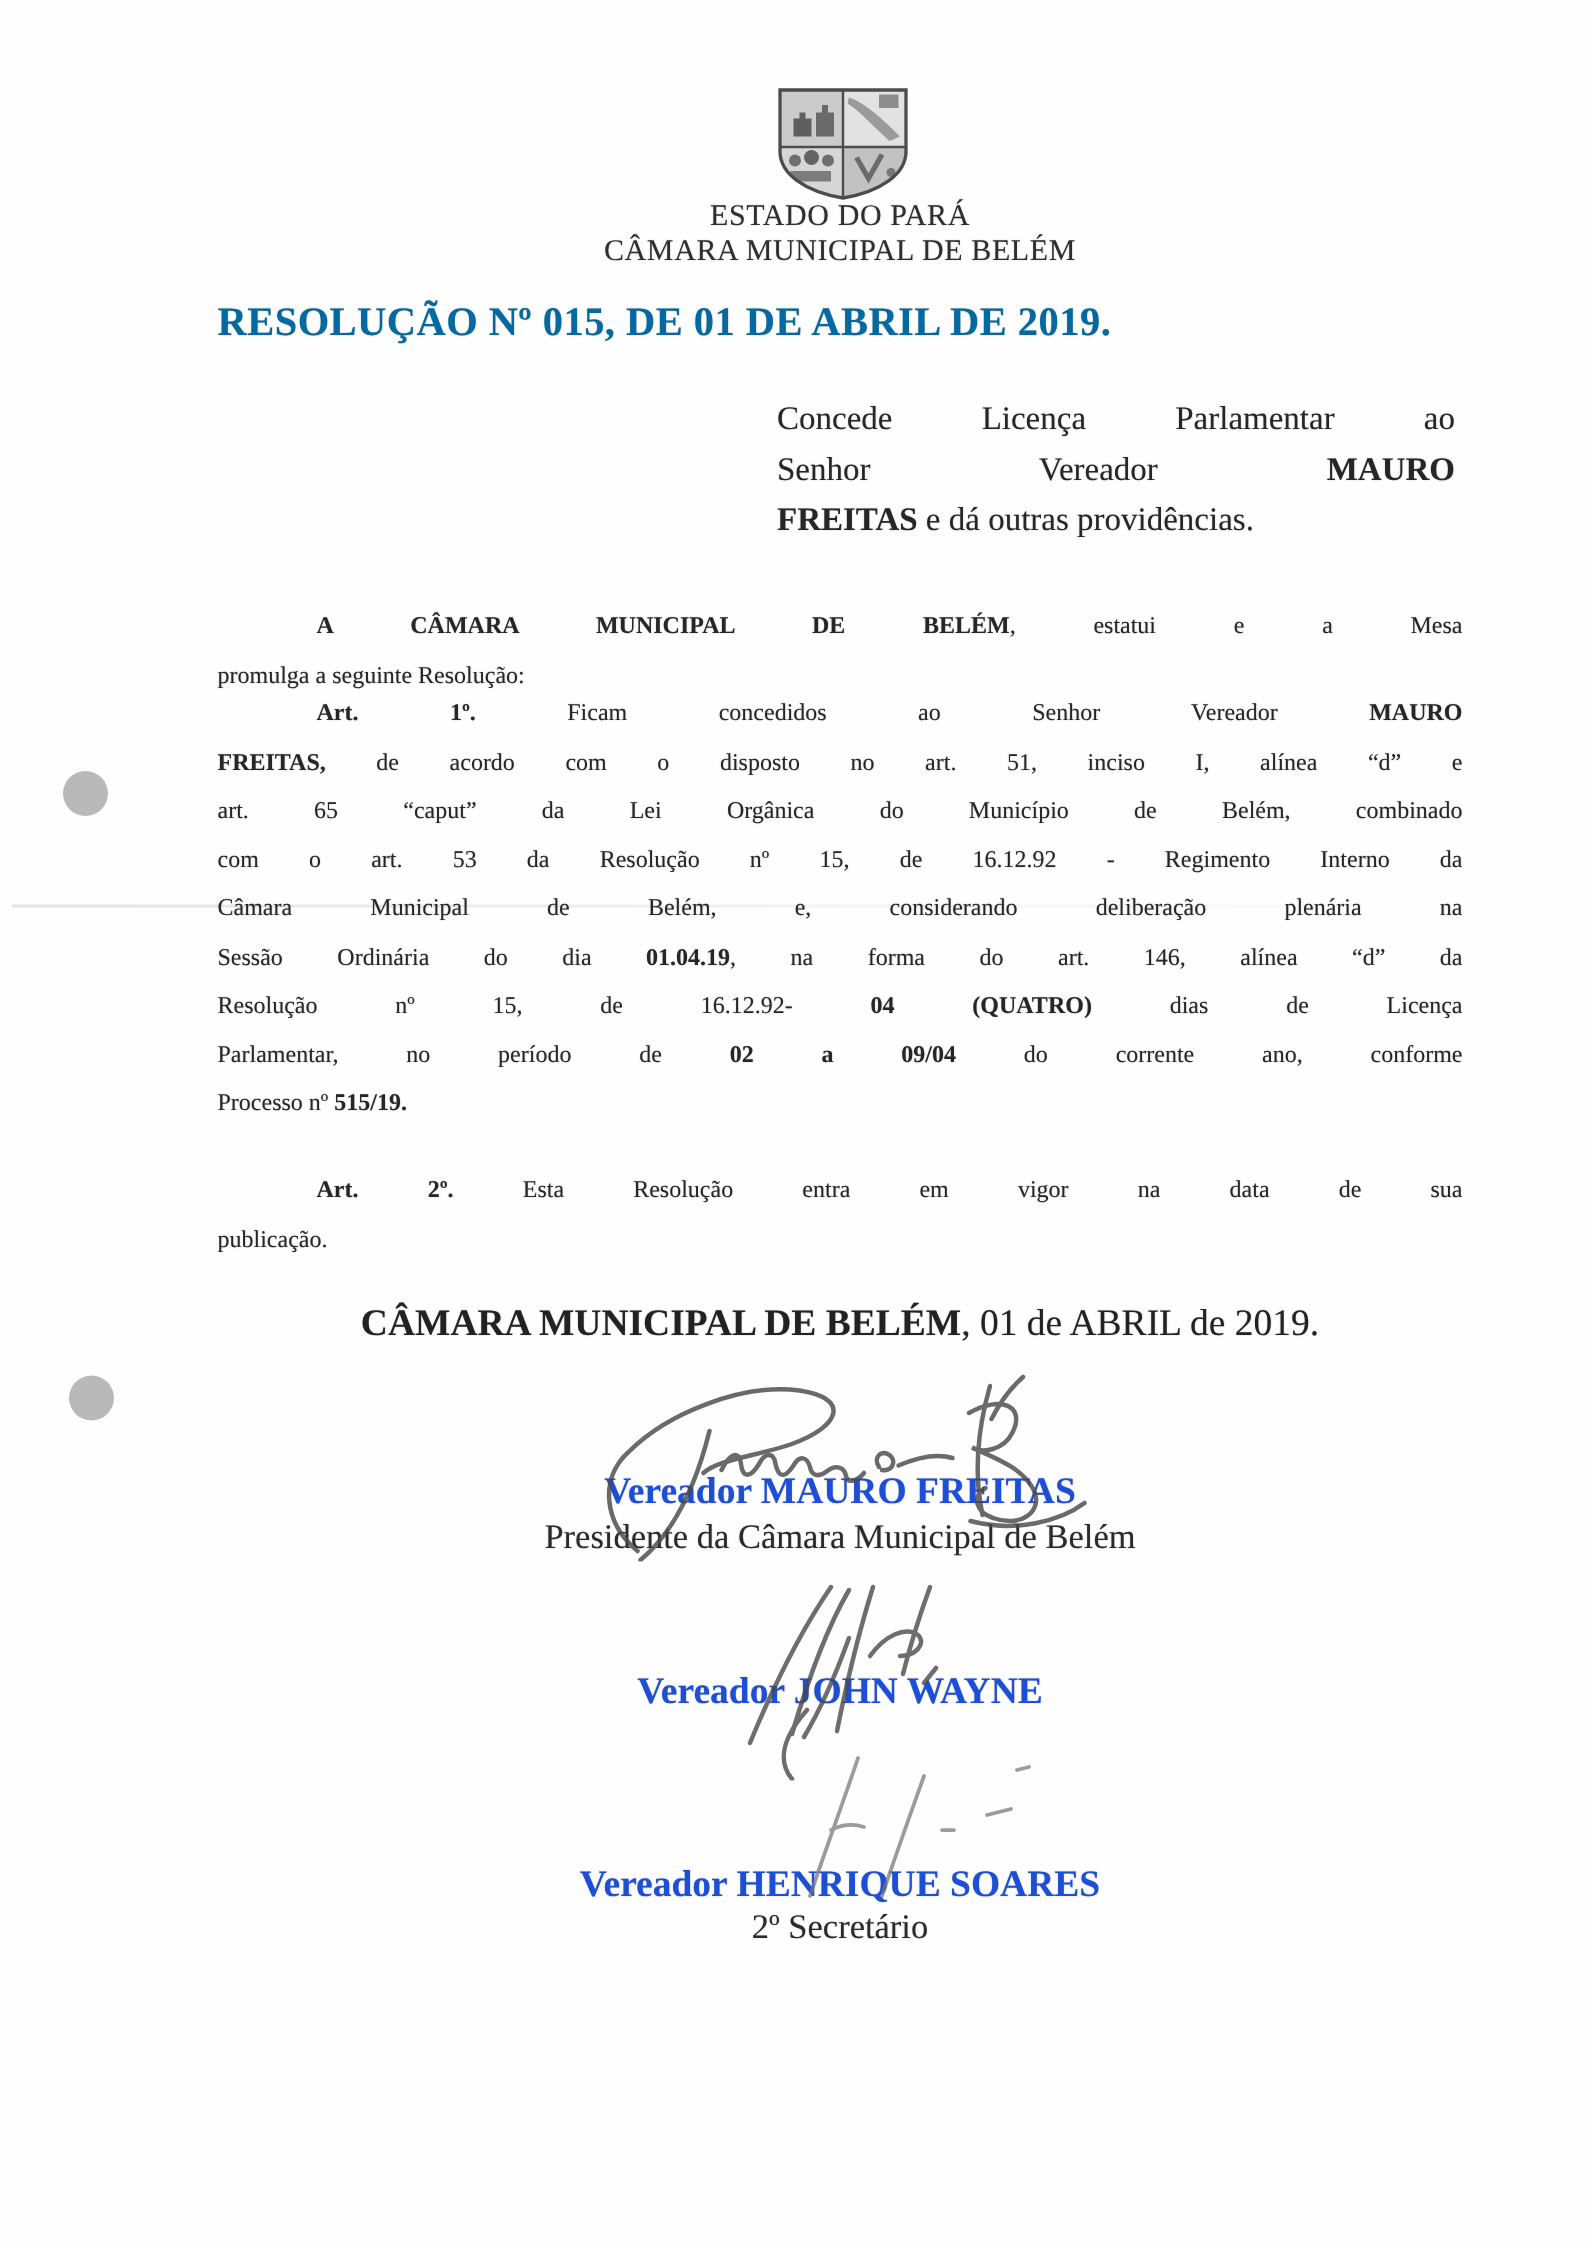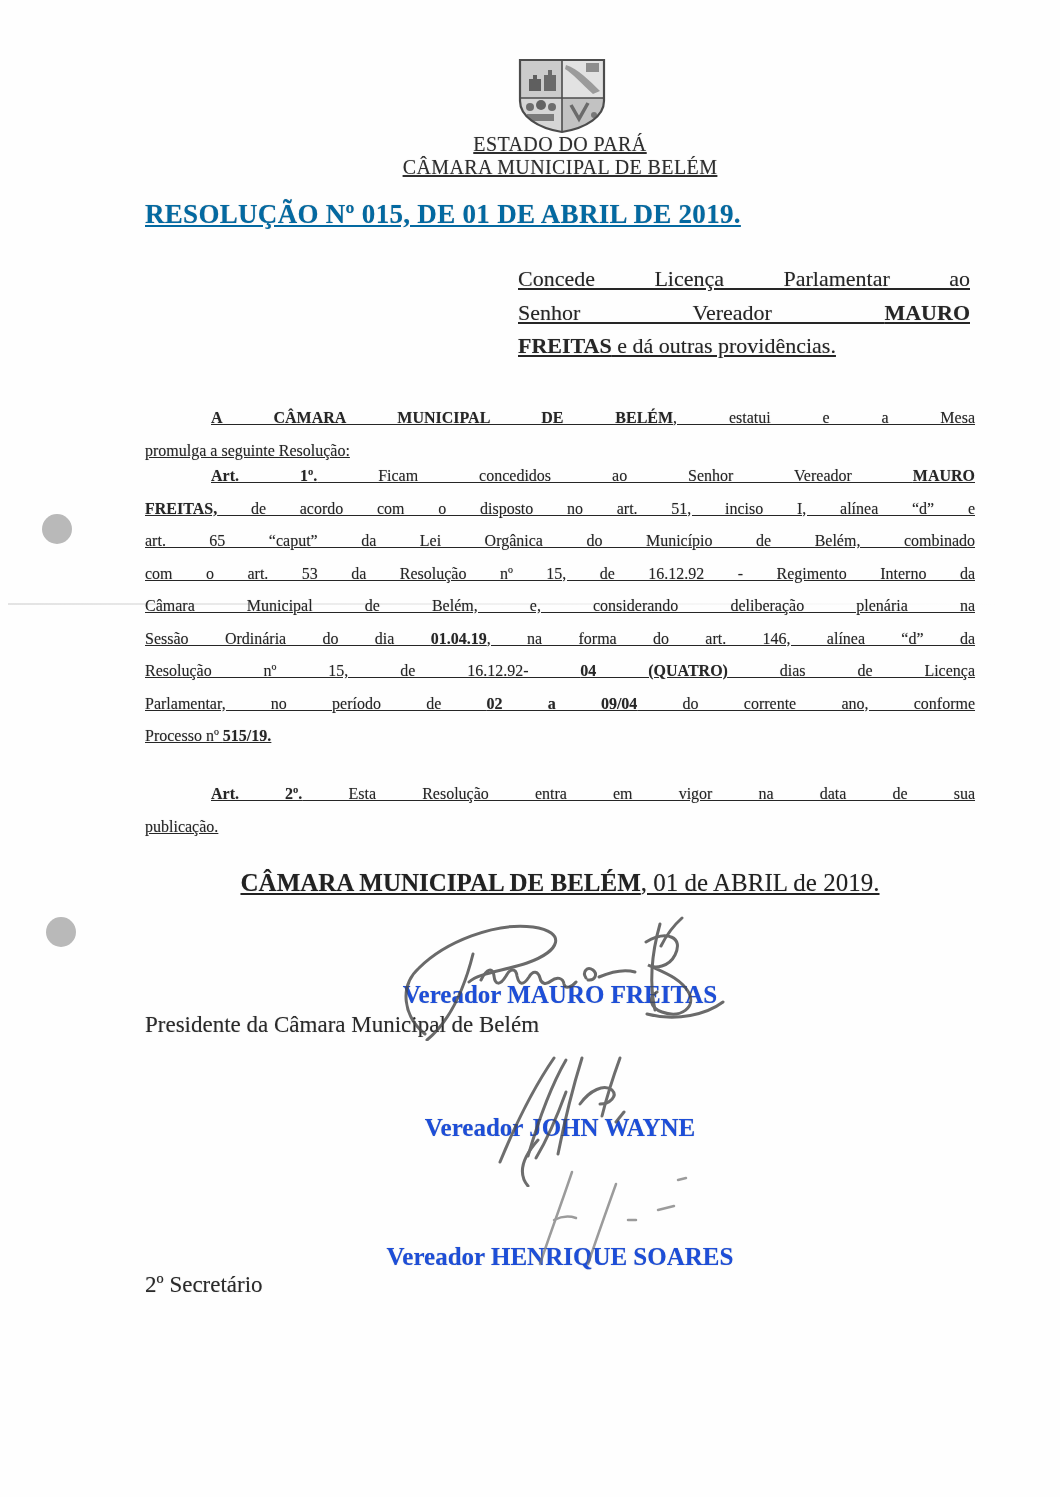--- a/index.html
+++ b/index.html
@@ -1,21 +1,21 @@
 <!DOCTYPE html>
 <html><head>
 <meta charset="utf-8">
 <style>
   html,body{margin:0;padding:0;background:#ffffff;}
   .page{
     position:relative;width:1060px;height:1497px;background:#fefefe;overflow:hidden;
     font-family:"Liberation Serif","DejaVu Serif",serif;color:#262626;
     text-shadow:0 0 1px rgba(45,45,45,.35);
   }
-  .abs{position:absolute;text-decoration:underline;}
+  .abs{position:absolute;}
   
   .punch{position:absolute;border-radius:50%;background:#b9b9b9;text-shadow:none;}
   .p1{left:42px;top:514px;width:30px;height:30px;}
   .p2{left:46px;top:917px;width:30px;height:30px;}
   .scanline{position:absolute;left:8px;top:603px;width:990px;height:2px;
     background:linear-gradient(90deg,#d5d5d5,#ececec 55%,rgba(236,236,236,0));opacity:.65;}
   
   .crest-wrap{left:516px;top:57px;}
   .org{left:145px;top:133px;width:830px;text-align:center;font-size:20px;line-height:23px;letter-spacing:.4px;color:#2e2e2e;}
   
@@ -25,21 +25,21 @@
   .para{left:145px;width:830px;font-size:16px;line-height:32.5px;}
   .opening{top:402px;} .art1{top:460px;} .art2{top:778px;}
   .tline{white-space:normal;}
   .just{text-align:justify;text-align-last:justify;}
   .ind{text-indent:66px;}
   .b{font-weight:bold;}
   
   .dateline{left:145px;top:869px;width:830px;text-align:center;font-size:25px;color:#222;}
   
   .sig-name{position:absolute;left:145px;width:830px;text-align:center;font-weight:bold;font-size:25px;color:#1d4ed8;}
-  .sig-role{position:absolute;left:145px;width:830px;text-align:left;font-size:23px;color:#2a2a2a;}
+  .sig-role{position:absolute;left:145px;width:830px;text-align:center;font-size:23px;color:#2a2a2a;}
   .sig-svg{position:absolute;text-shadow:none;}
   .sig1{left:395px;top:916px;}
   .sig2{left:468px;top:1052px;}
   .sig3{left:512px;top:1168px;}
   .n1{top:981px;} .r1{top:1012px;}
   .n2{top:1114px;} .r2{top:1144px;}
   .n3{top:1243px;} .r3{top:1272px;}
 </style>
 </head>
 <body>

